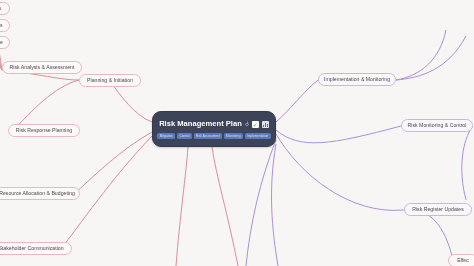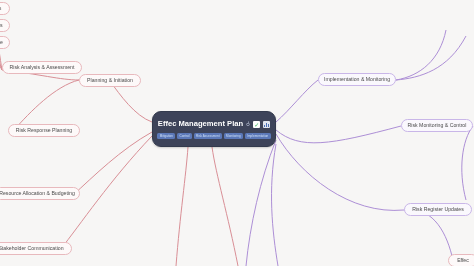--- a/index.html
+++ b/index.html
@@ -161,21 +161,21 @@
   </div>
   <div class="node n-purple" style="left:404px;top:203px;width:68px;">
     <span class="lbl">Risk Register Updates</span>
   </div>
   <div class="node n-pink" style="left:448px;top:254px;width:30px;">
     <span class="lbl">Effec</span>
   </div>
 
   <div id="central" class="node">
     <div class="title-row">
-      <span class="title">Effec Management Plan</span>
+      <span class="title">Risk Management Plan</span>
       <span class="mini-ico ico-link">☌</span>
       <span class="ico-check">✓</span>
       <span class="ico-chart">
           <i></i>
           <i></i>
           <i></i>
         </span>
     </div>
     <div class="tags">
       <span class="tag">Mitigation</span>

